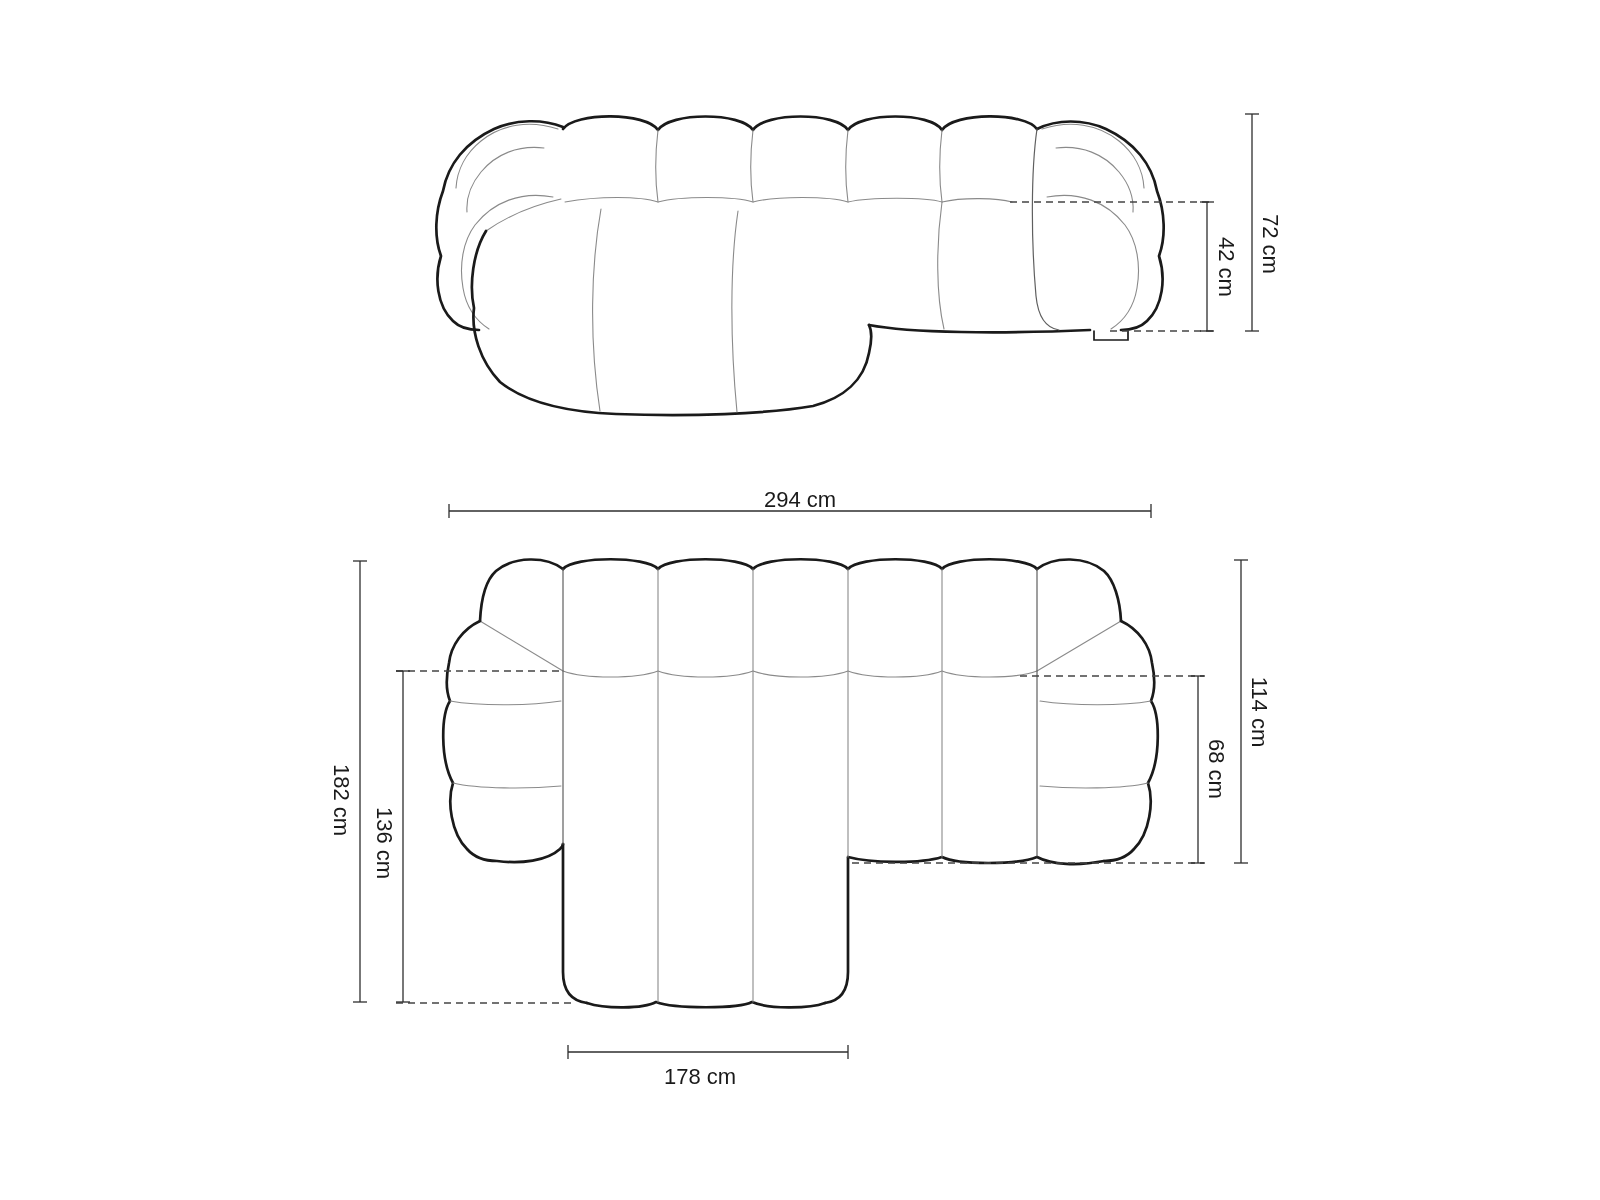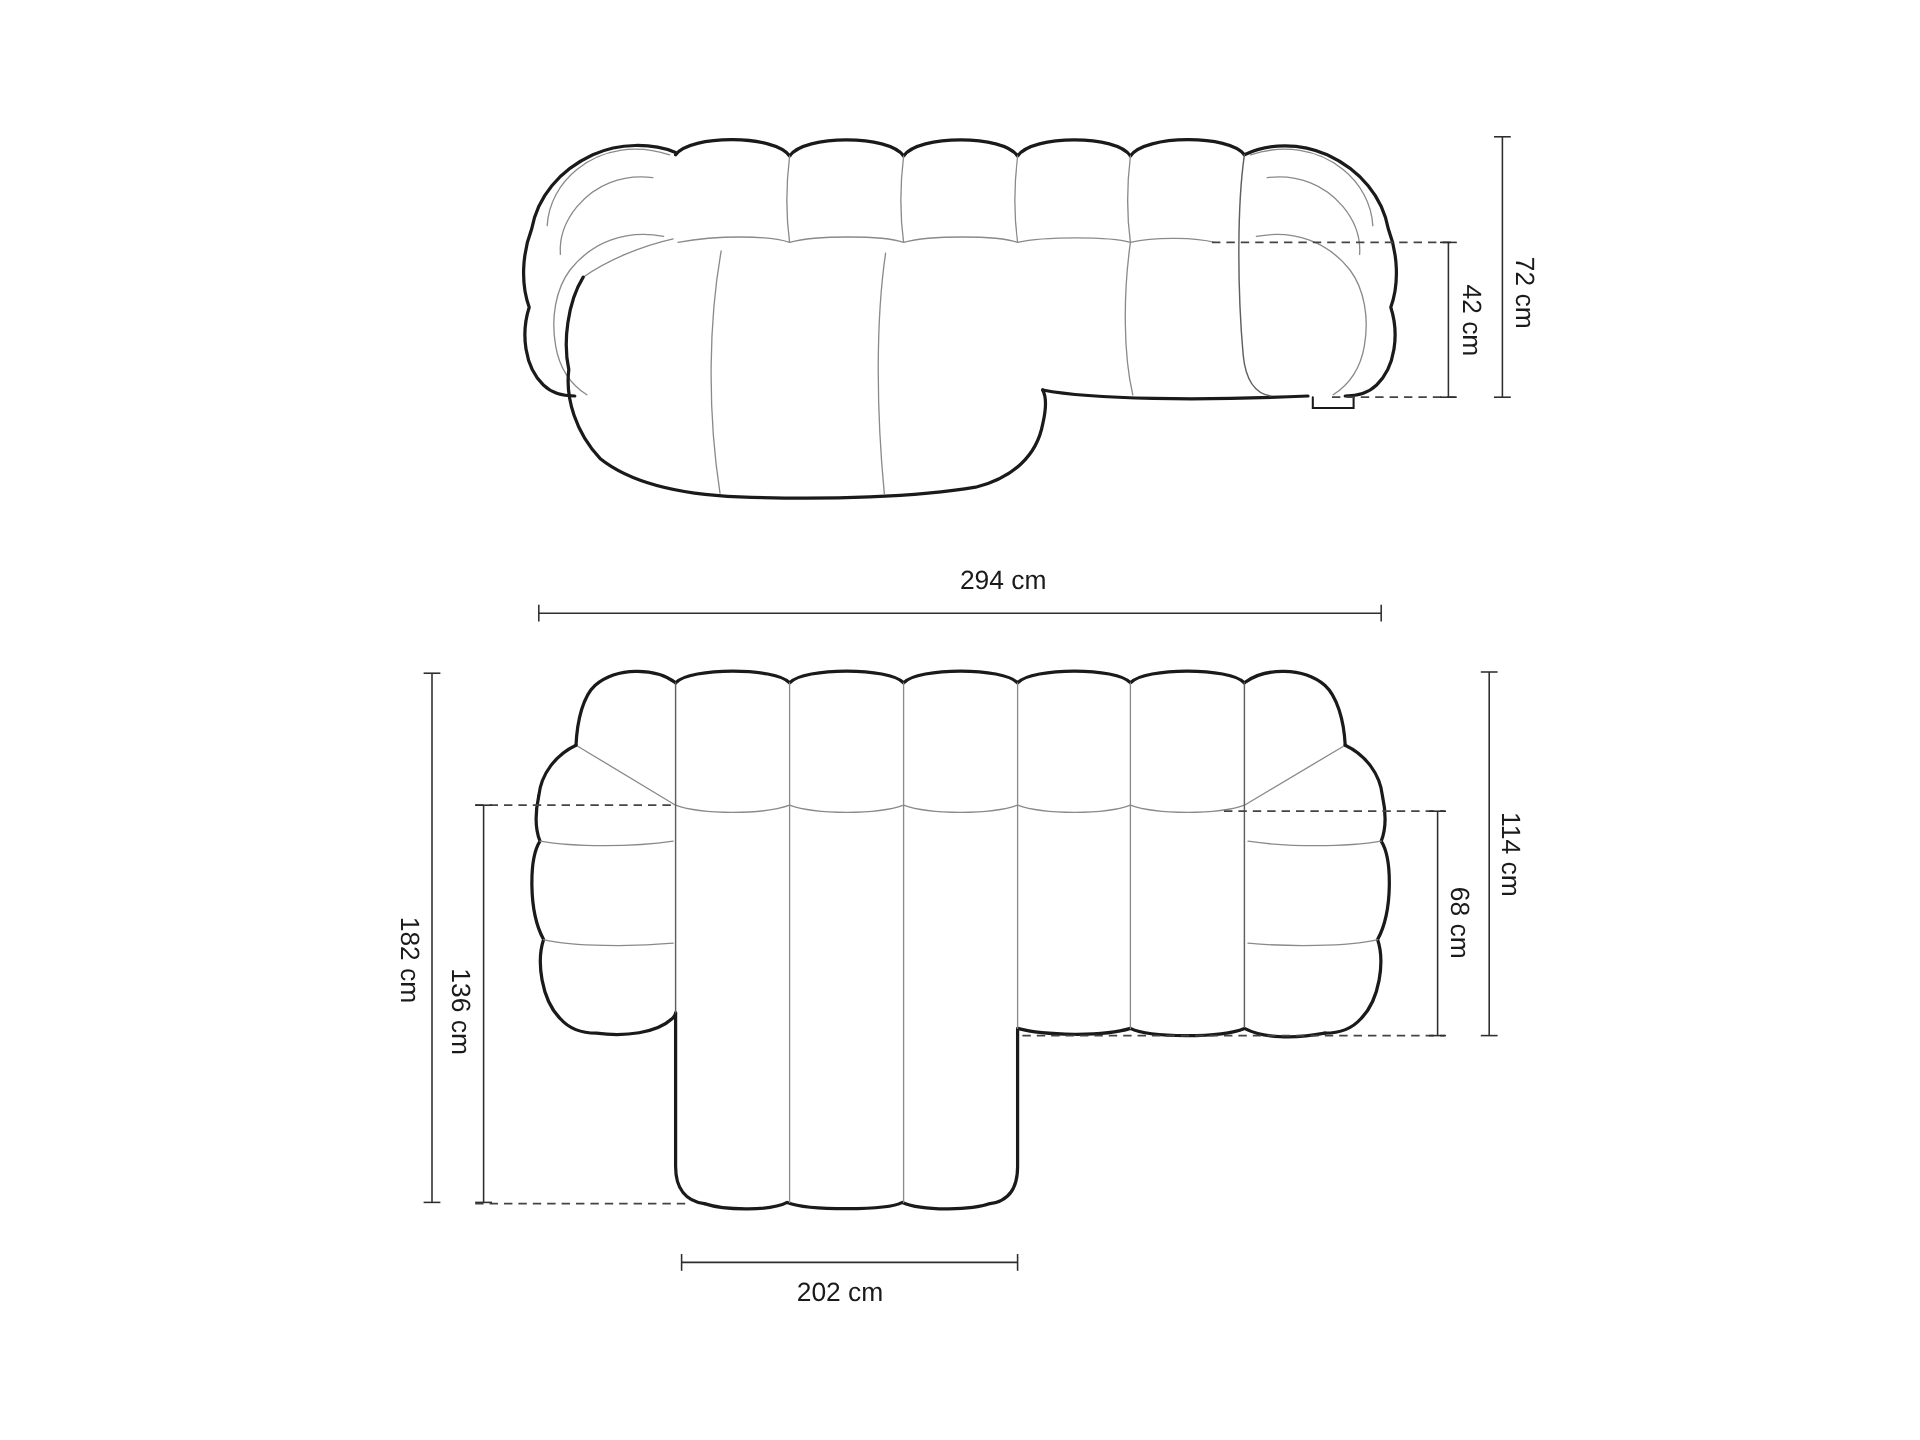--- a/index.html
+++ b/index.html
@@ -140,20 +140,20 @@
       <line class="dim" x1="1191" y1="863" x2="1205" y2="863"></line>
 
       <line class="dim" x1="568" y1="1052" x2="848" y2="1052"></line>
       <line class="dim" x1="568" y1="1045" x2="568" y2="1059"></line>
       <line class="dim" x1="848" y1="1045" x2="848" y2="1059"></line>
     </g>
   </svg>
 
   <div class="dim-label vertical" style="left:1270px;top:244px;">72 cm</div>
   <div class="dim-label vertical" style="left:1226px;top:267px;">42 cm</div>
-  <div class="dim-label" style="left:800px;top:484px;margin-left:36px;">294 cm</div>
+  <div class="dim-label" style="left:800px;top:500px;">294 cm</div>
   <div class="dim-label vertical" style="left:341px;top:800px;">182 cm</div>
   <div class="dim-label vertical" style="left:384px;top:843px;">136 cm</div>
   <div class="dim-label vertical" style="left:1259px;top:712px;">114 cm</div>
   <div class="dim-label vertical" style="left:1216px;top:769px;">68 cm</div>
-  <div class="dim-label" style="left:700px;top:1077px;">202 cm</div>
+  <div class="dim-label" style="left:700px;top:1077px;">178 cm</div>
 
 </div>
 
 </body></html>

